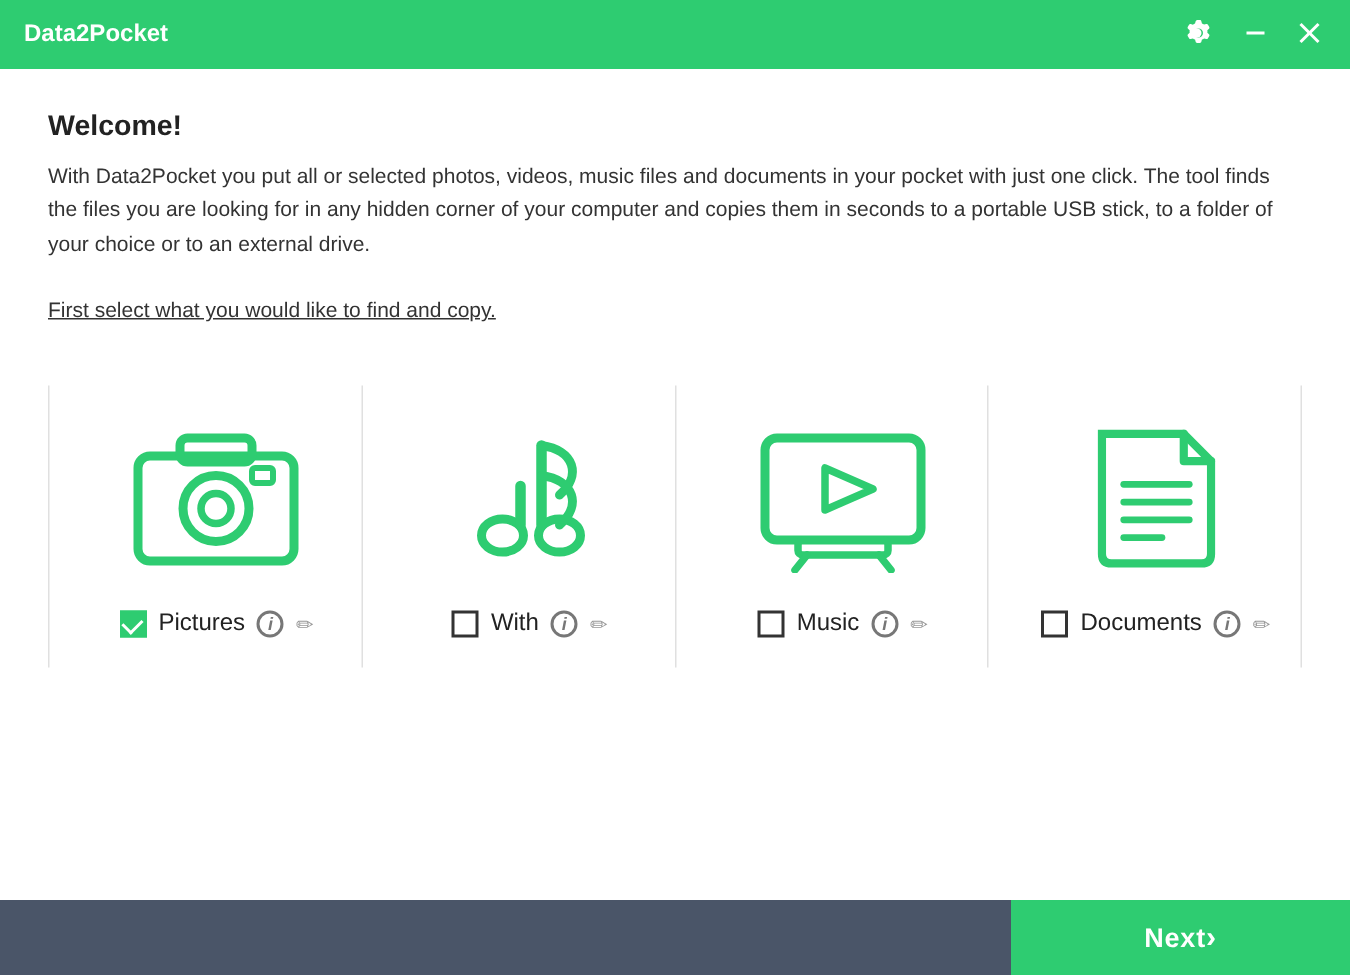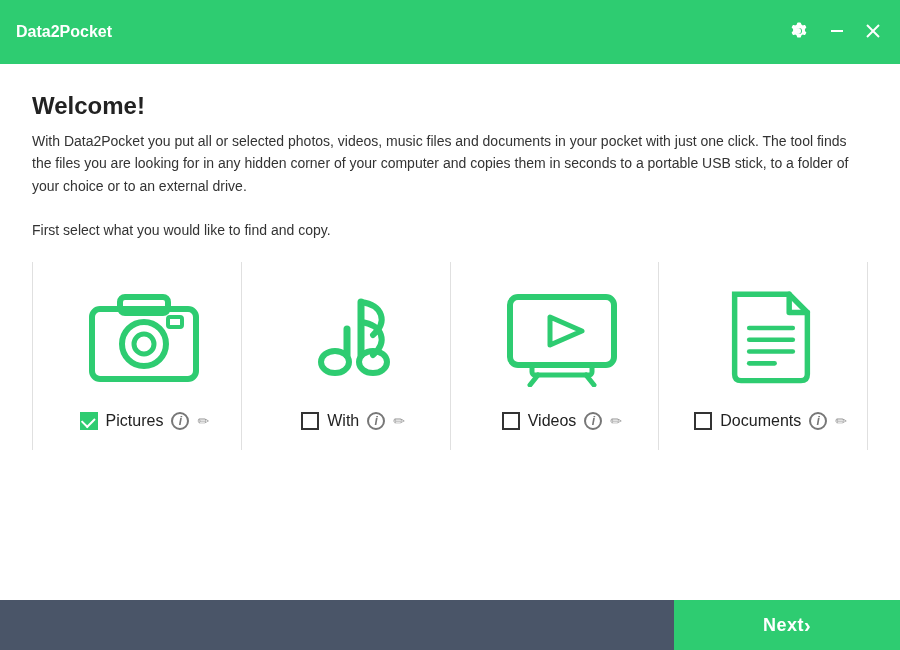--- a/index.html
+++ b/index.html
@@ -10,21 +10,21 @@
       font-family: 'Segoe UI', Arial, sans-serif;
       overflow: hidden;
       background: #fff;
       display: flex;
       flex-direction: column;
     }
 
     
     #title-bar {
       background: #2ecc71;
-      height: 64px;
+      height: 46px;
       display: flex;
       align-items: center;
       padding: 0 16px;
       justify-content: space-between;
       flex-shrink: 0;
     }
     #title-bar-title {
       color: #fff;
       font-size: 16px;
       font-weight: 600;
@@ -47,36 +47,37 @@
     
     #main-content {
       flex: 1;
       padding: 28px 32px 16px 32px;
       background: #fff;
       position: relative;
       overflow: hidden;
     }
 
     #welcome-title {
-      font-size: 24px;
+      font-size: 19px;
       font-weight: 700;
       color: #222;
       margin-bottom: 10px;
     }
     #welcome-desc {
       font-size: 14px;
       color: #333;
       line-height: 1.6;
       max-width: 860px;
       margin-bottom: 25px;
     }
     #welcome-instruction {
       font-size: 14px;
       color: #333;
-      margin-bottom: 24px;
+      margin-bottom: 43px;
+      text-decoration: underline;
     }
 
     
     #categories-row {
       display: flex;
       flex-direction: row;
       gap: 0;
       justify-content: space-around;
       align-items: flex-start;
       margin-top: 10px;
@@ -286,21 +287,21 @@
           <polygon points="48,30 48,58 80,44" stroke="#2ecc71" stroke-width="5" stroke-linejoin="round" fill="none"></polygon>
 
           <rect x="30" y="78" width="60" height="10" rx="3" stroke="#2ecc71" stroke-width="5" fill="none"></rect>
 
           <line x1="36" y1="88" x2="28" y2="98" stroke="#2ecc71" stroke-width="5" stroke-linecap="round"></line>
           <line x1="84" y1="88" x2="92" y2="98" stroke="#2ecc71" stroke-width="5" stroke-linecap="round"></line>
         </svg>
       </div>
       <div class="category-label-row">
         <div class="category-checkbox"></div>
-        <span class="category-label">Videos</span>
+        <span class="category-label">Music</span>
         <div class="icon-info">i</div>
         <span class="icon-edit">✏</span>
       </div>
     </div>
 
     <div class="category-col">
       <div class="category-icon-wrap">
         <svg viewBox="0 0 120 110" fill="none" xmlns="http://www.w3.org/2000/svg">
 
           <path d="M20 8 L80 8 L100 28 L100 96 Q100 103 93 103 L27 103 Q20 103 20 96 Z" stroke="#2ecc71" stroke-width="6" fill="none"></path>

